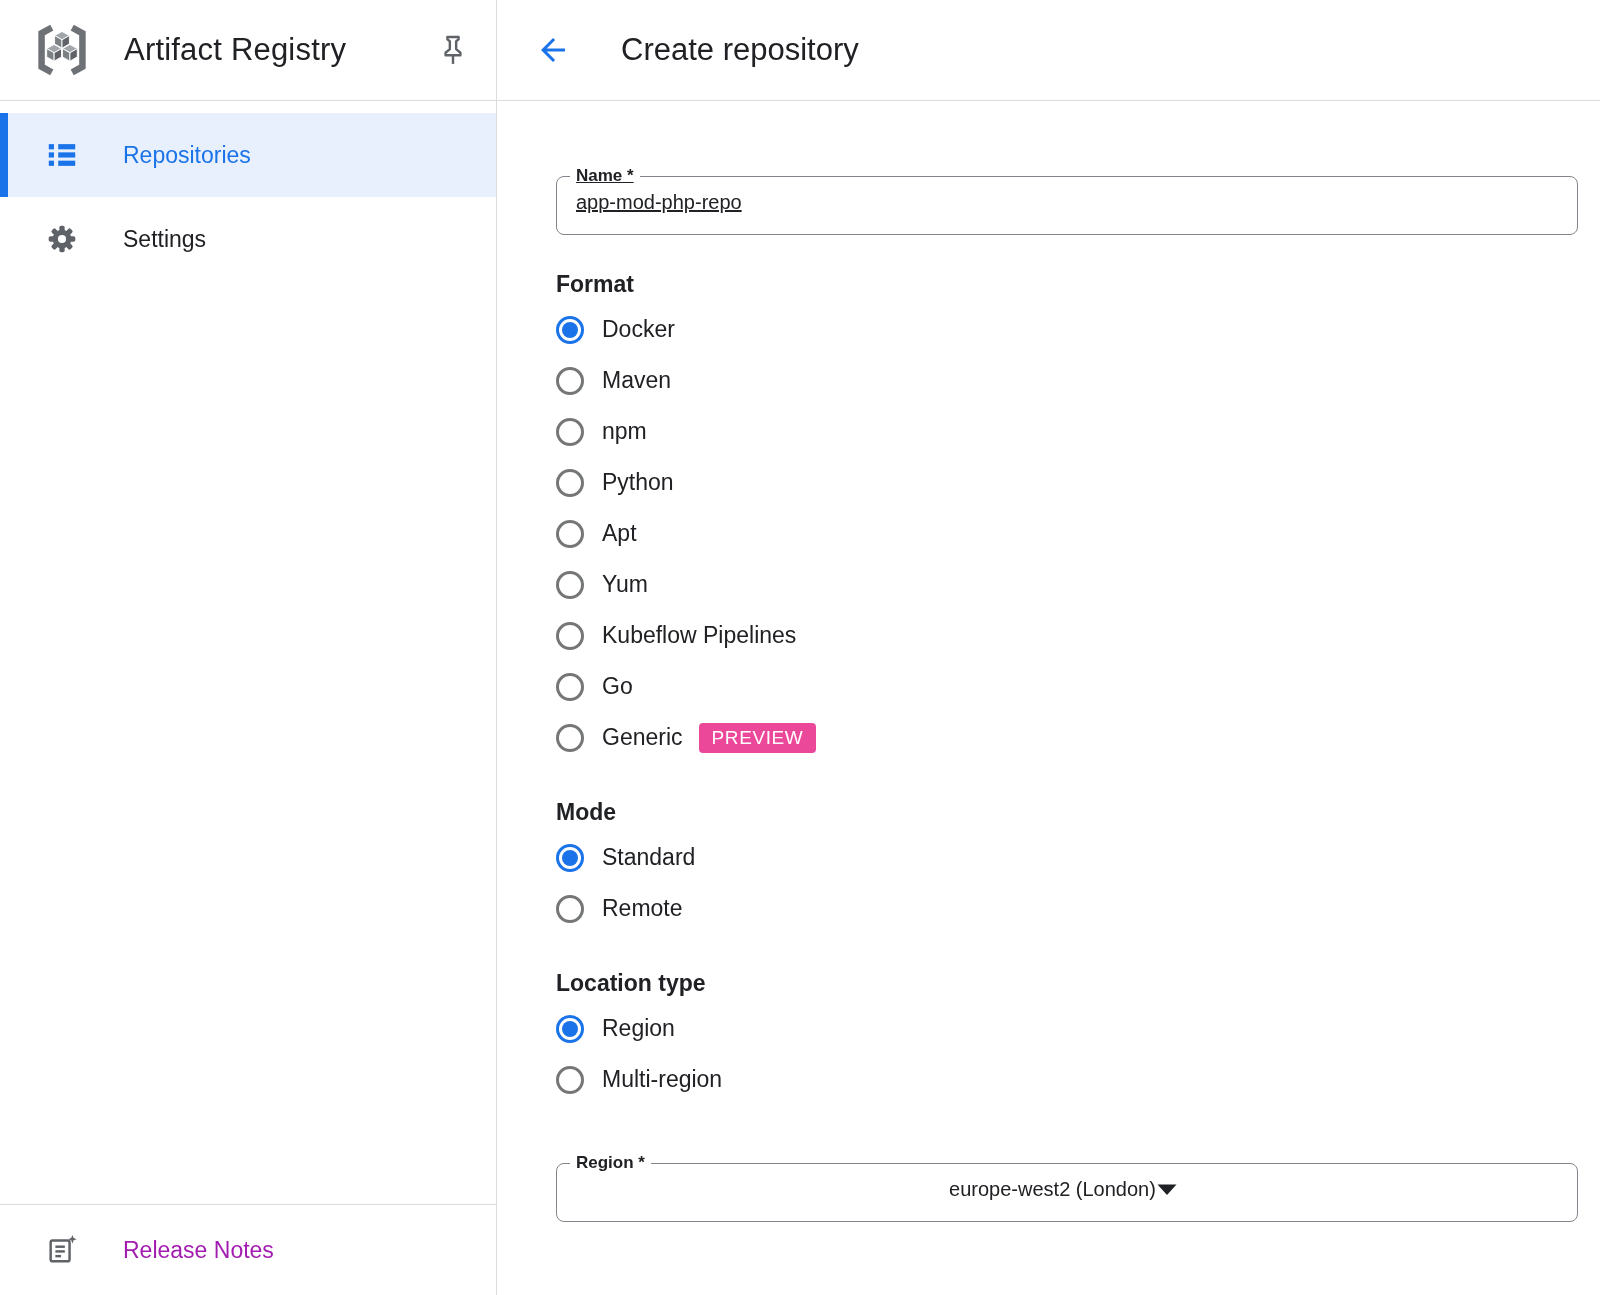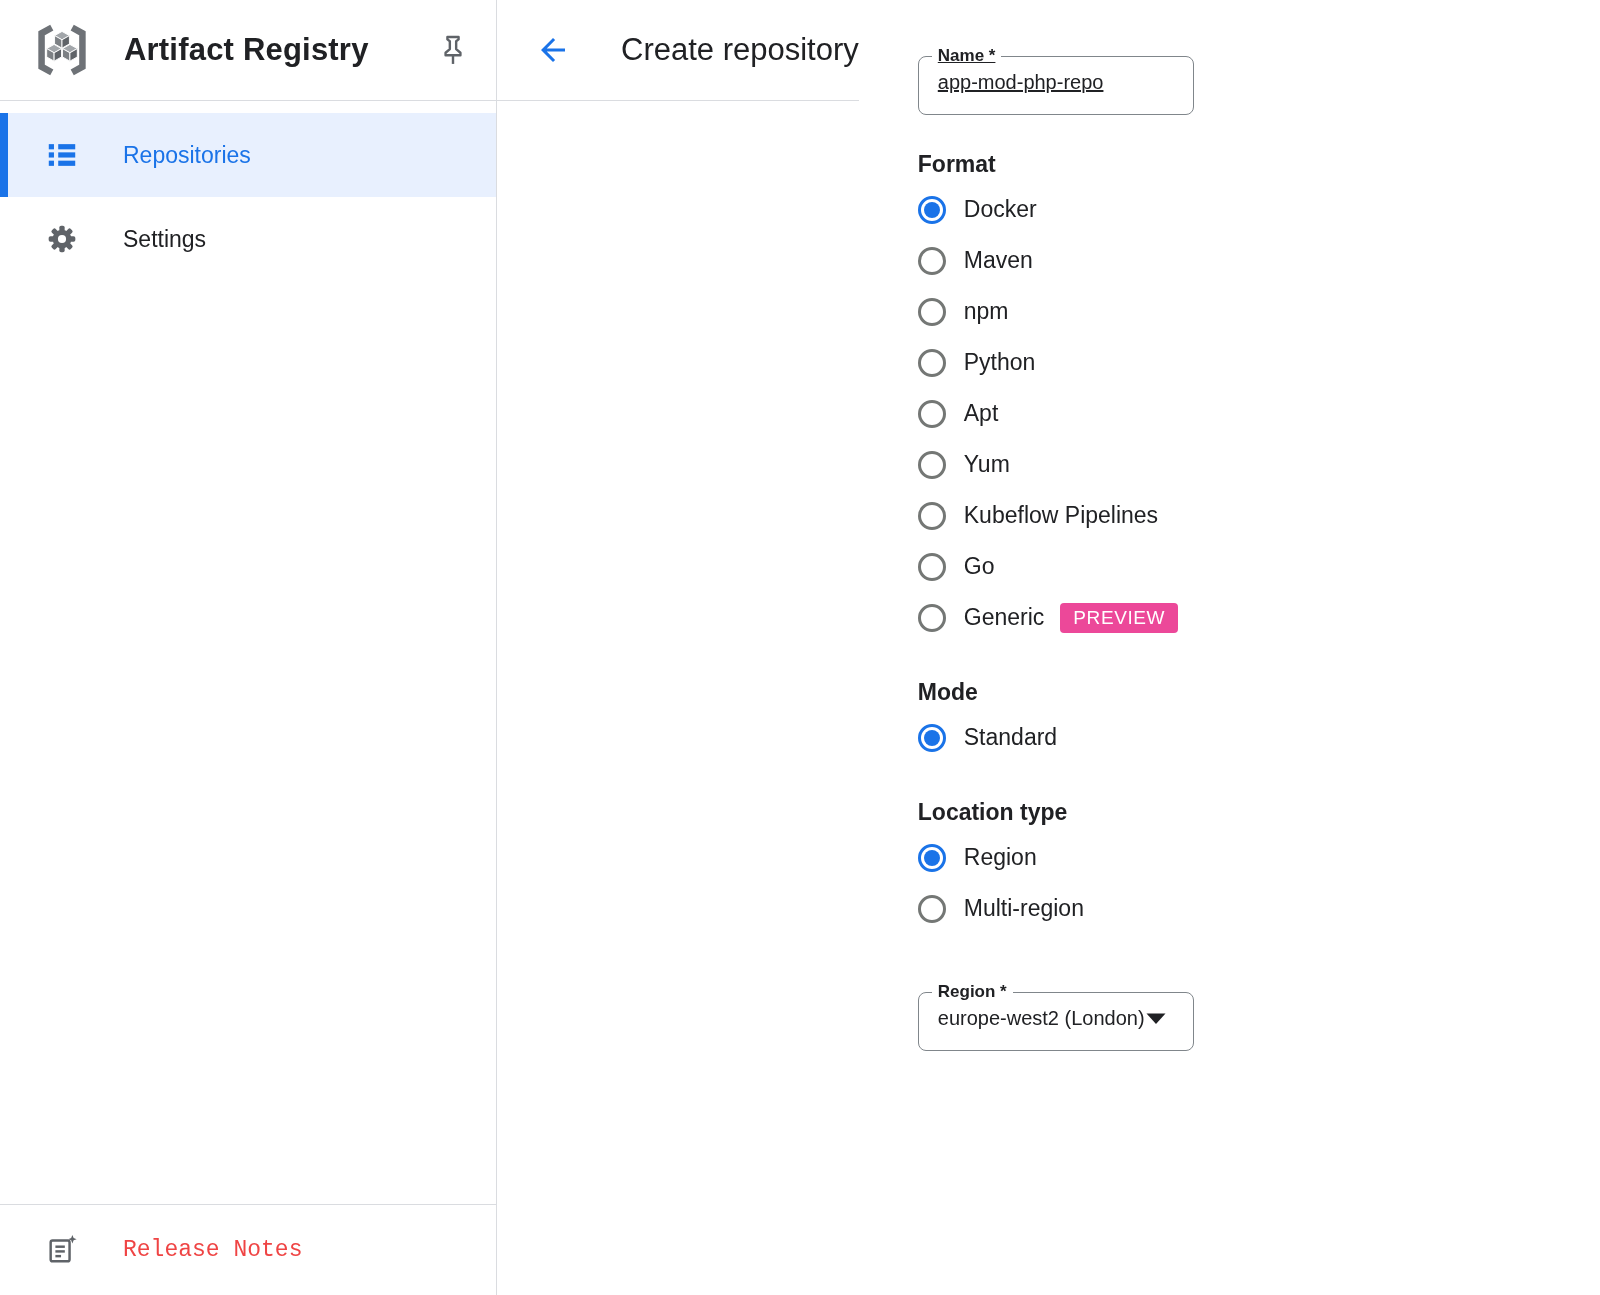--- a/index.html
+++ b/index.html
@@ -20,21 +20,21 @@
     position: relative;
     background: #fff;
   }
   .sidebar-header {
     height: 101px;
     border-bottom: 1px solid #dadce0;
     display: flex; align-items: center;
     padding: 0 30px 0 32px;
   }
   .app-title {
-    font-size: 31px; font-weight: 700; margin: 0 0 0 32px;
+    font-size: 31px; font-weight: 400; margin: 0 0 0 32px;
     letter-spacing: 0.2px; color: #202124; white-space: nowrap;
   }
   .pin-btn { margin-left: auto; display: flex; cursor: pointer; }
   .nav { padding-top: 12px; }
   .nav-item {
     height: 84px; display: flex; align-items: center;
     padding-left: 45px; cursor: pointer;
   }
   .nav-item.selected {
     background: #e8f0fe;
@@ -44,24 +44,24 @@
   .nav-icon { width: 34px; height: 34px; display: flex; align-items: center; justify-content: center; flex: 0 0 auto; }
   .nav-label { margin-left: 44px; font-size: 23px; color: #202124; }
   .nav-item.selected .nav-label { color: #1a73e8; }
   .sidebar-footer {
     position: absolute; left: 0; right: 0; bottom: 0;
     height: 91px;
     border-top: 1px solid #dadce0;
     display: flex; align-items: center;
     padding-left: 45px;
   }
-  .sidebar-footer .nav-label { color: #ef4444; font-family: Liberation Mono, monospace; }
+  .sidebar-footer .nav-label { color: #a21caf; }
 
   
-  .main { flex: 1 1 auto; display: flex; flex-direction: row; min-width: 0; }
+  .main { flex: 1 1 auto; display: flex; flex-direction: column; min-width: 0; gap: 19px; }
   .main-header {
     flex: 0 0 101px; height: 101px;
     border-bottom: 1px solid #dadce0;
     display: flex; align-items: center;
     padding-left: 38px;
   }
   .back-btn { width: 36px; height: 36px; display: flex; cursor: pointer; flex: 0 0 auto; }
   .page-title { font-size: 31px; font-weight: 400; margin: 0 0 0 50px; white-space: nowrap; }
 
   .form { padding: 0 22px 0 59px; }
@@ -253,20 +253,24 @@
           <span class="badge">PREVIEW</span>
         </div>
       </div>
 
       <div class="section-label">Mode</div>
       <div>
         <div class="radio-row">
           <span class="radio on"></span>
           <span class="radio-label">Standard</span>
         </div>
+        <div class="radio-row">
+          <span class="radio"></span>
+          <span class="radio-label">Remote</span>
+        </div>
       </div>
 
       <div class="section-label">Location type</div>
       <div>
         <div class="radio-row">
           <span class="radio on"></span>
           <span class="radio-label">Region</span>
         </div>
         <div class="radio-row">
           <span class="radio"></span>

